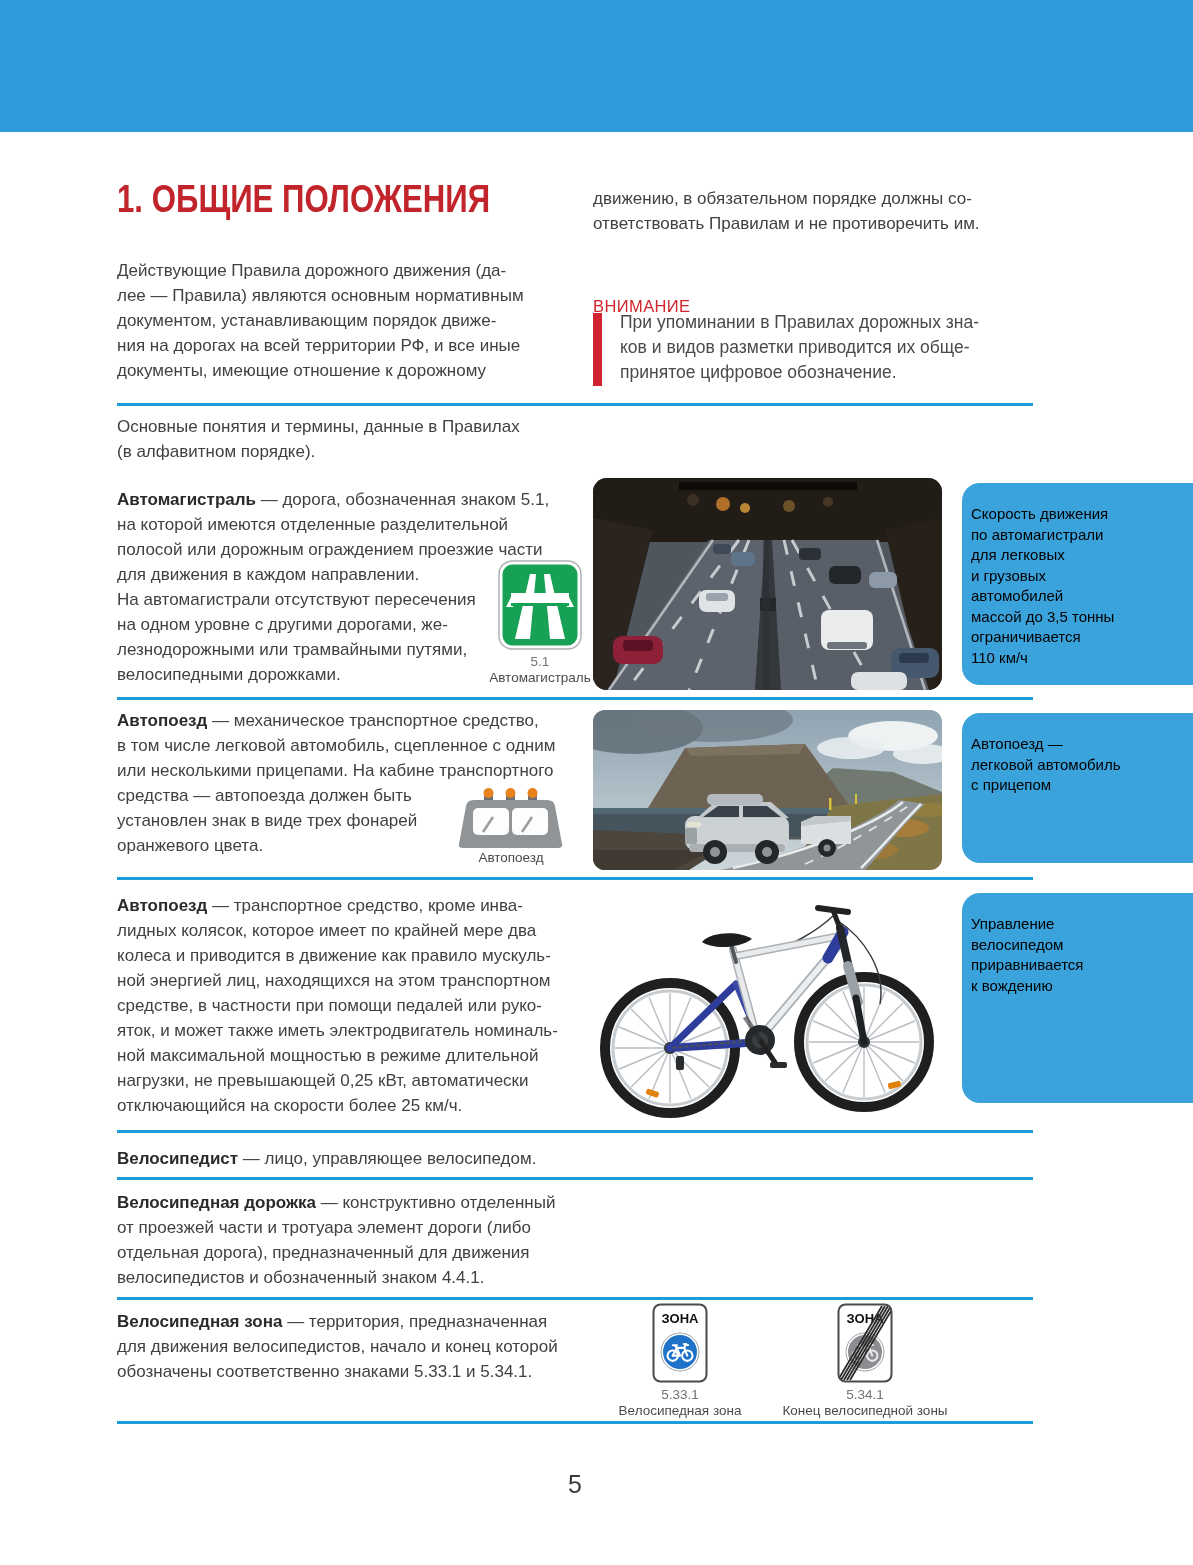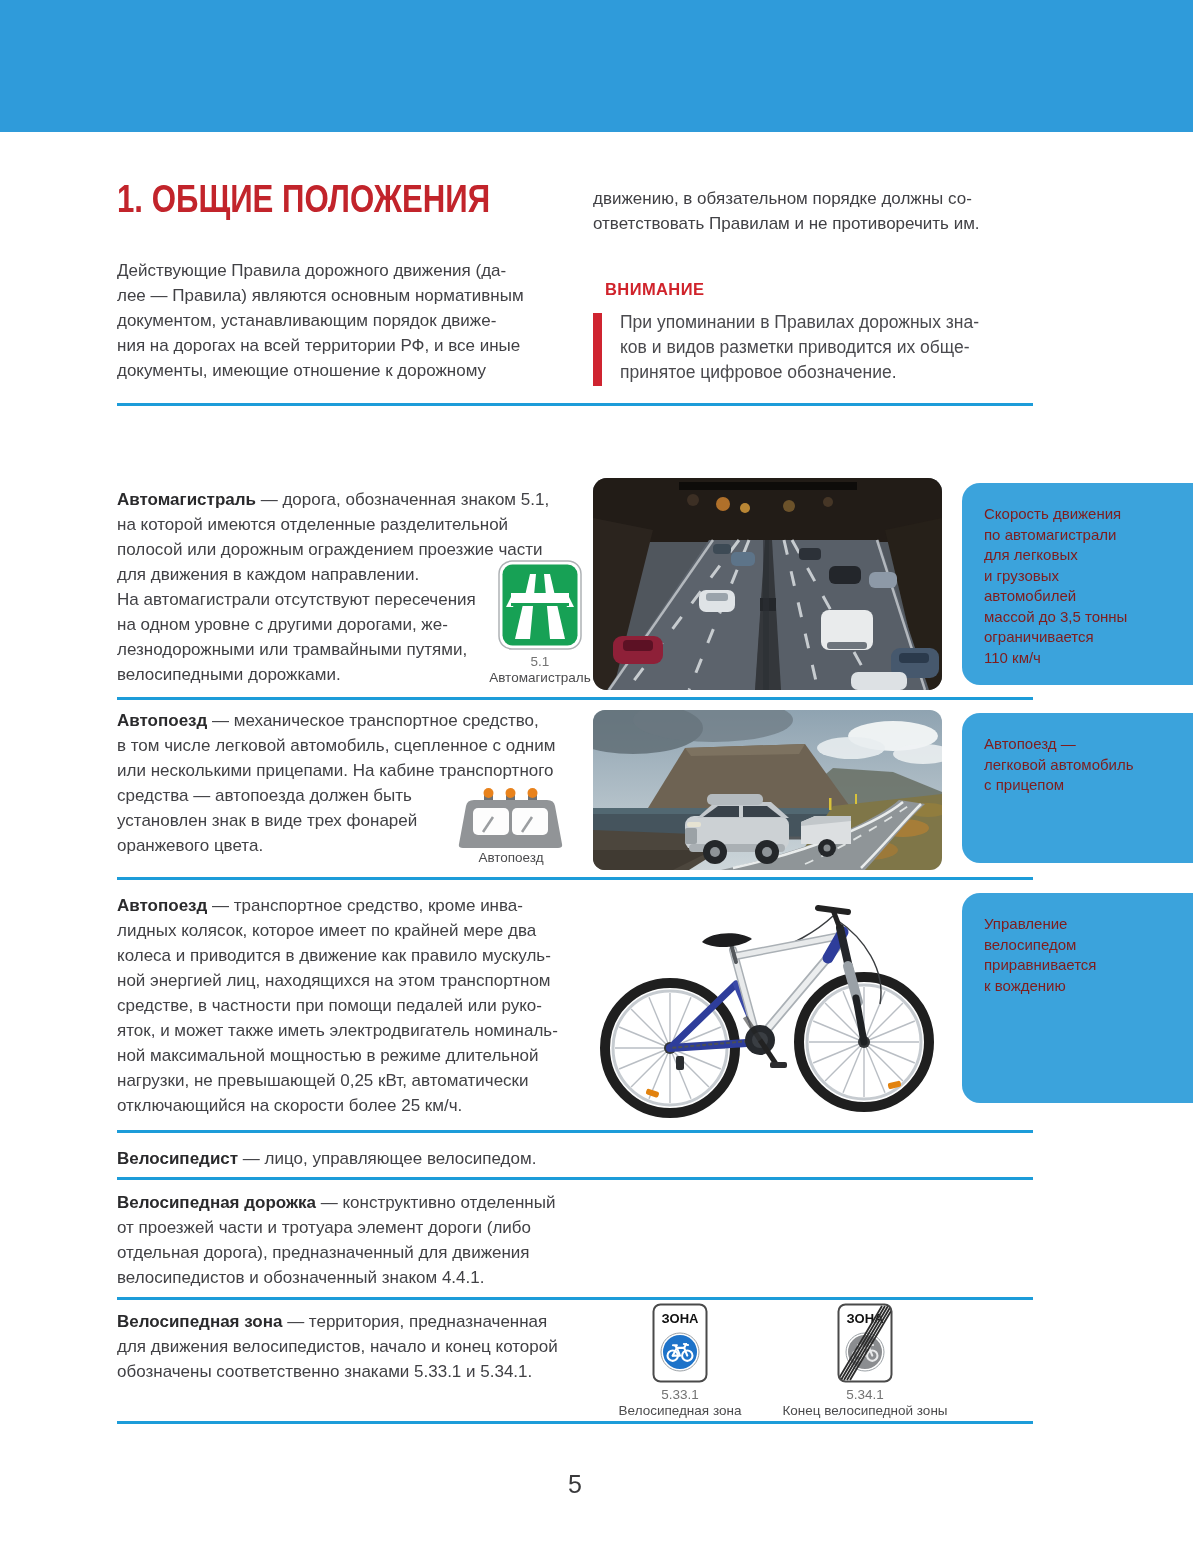--- a/index.html
+++ b/index.html
@@ -4,28 +4,28 @@
 <style>
   html,body{margin:0;padding:0;background:#ffffff;}
   body{font-family:"Liberation Sans",sans-serif;}
   .page{position:relative;width:1193px;height:1565px;background:#fff;overflow:hidden;}
   .topbar{position:absolute;left:0;top:0;width:1193px;height:132px;background:#2f9bda;}
   .title{position:absolute;left:117px;top:177px;margin:0;font-size:39px;font-weight:bold;color:#c2242b;
          transform:scaleX(.8);transform-origin:left top;white-space:nowrap;letter-spacing:0;}
   .body-text{position:absolute;color:#414145;font-size:17px;line-height:25px;}
   .pre{white-space:pre-line;}
   .def b{color:#2a2a2c;}
-  .attn-label{position:absolute;left:593px;top:280px;color:#d0232b;font-weight:bold;font-size:16.5px;letter-spacing:.4px;margin-left:12px;}
+  .attn-label{position:absolute;left:593px;top:297px;color:#d0232b;font-weight:normal;font-size:16.5px;letter-spacing:.4px;}
   .attn{position:absolute;left:593px;top:310px;width:452px;}
   .attn-bar{position:absolute;left:0;top:3px;width:9px;height:73px;background:#cf2430;}
   .attn-txt{display:block;margin-left:27px;color:#4a4a4e;font-size:17.5px;line-height:25px;}
   .divider{position:absolute;left:117px;width:916px;height:3px;background:#1d9cd9;}
   .photo{position:absolute;overflow:hidden;border-radius:14px;line-height:0;}
   .callout{position:absolute;left:962px;width:231px;background:#3ba3dc;border-radius:18px 0 0 18px;
-           color:#7f1d1d;font-size:15px;line-height:20.5px;padding:21px 18px 18px 22px;box-sizing:border-box;}
+           color:#000000;font-size:15px;line-height:20.5px;padding:21px 18px 18px 9px;box-sizing:border-box;}
   .signbox{position:absolute;text-align:center;line-height:0;}
   .sign-num{font-size:13.5px;color:#737373;line-height:16px;margin-top:4px;}
   .sign-name{font-size:13.5px;color:#4b4b4d;line-height:16px;}
   .pagenum{position:absolute;left:117px;top:1470px;width:916px;text-align:center;font-size:25px;color:#3a3a3c;}
 </style>
 </head>
 <body>
 
 <div class="page">
 
@@ -46,20 +46,22 @@
 
   <div class="attn">
     <div class="attn-bar"></div>
     <span class="attn-txt pre">При упоминании в Правилах дорожных зна-
 ков и видов разметки приводится их обще-
 принятое цифровое обозначение.</span>
   </div>
 
   <div class="divider" style="top:403px"></div>
 
+  <div class="body-text" style="left:117px;top:414px;width:478px"><span class="pre">Основные понятия и термины, данные в Правилах
+(в алфавитном порядке).</span></div>
 
   <div class="body-text def" style="left:117px;top:487px;width:486px"><b>Автомагистраль</b> <span class="pre">— дорога, обозначенная знаком 5.1,
 на которой имеются отделенные разделительной
 полосой или дорожным ограждением проезжие части
 для движения в каждом направлении.
 На автомагистрали отсутствуют пересечения
 на одном уровне с другими дорогами, же-
 лезнодорожными или трамвайными путями,
 велосипедными дорожками.</span></div>
 

